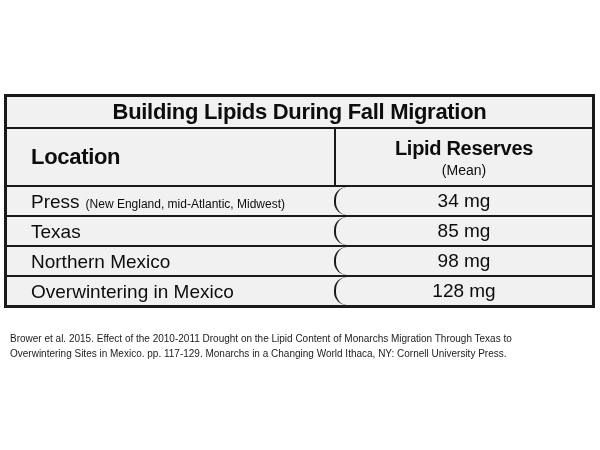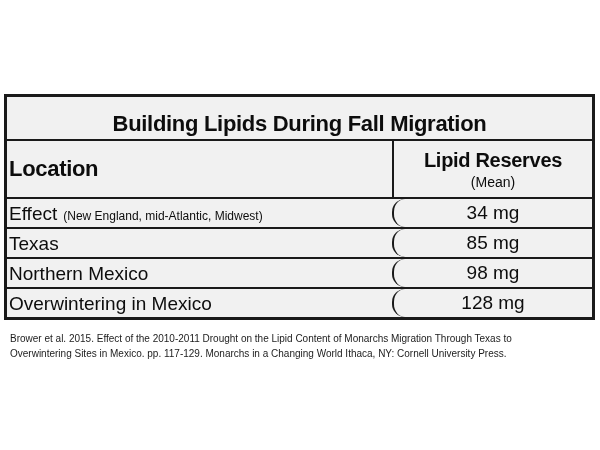--- a/index.html
+++ b/index.html
@@ -23,37 +23,37 @@
     border: 3px solid #1a1a1a;
     background: #f1f1f1;
     color: #0d0d0d;
   }
   .trow {
     display: flex;
     align-items: stretch;
     box-sizing: border-box;
   }
   .trow + .trow { border-top: 2px solid #1a1a1a; }
-  .title-row { height: 30px; margin-top: 12px; }
+  .title-row { height: 30px; }
   .title-cell {
     flex: 1;
     display: flex;
     align-items: center;
     justify-content: center;
     font-size: 22px;
     font-weight: bold;
     letter-spacing: -0.3px;
   }
   .header-row { height: 58px; }
   .loc-col {
-    width: 385px;
+    width: 327px;
     box-sizing: border-box;
     display: flex;
     align-items: center;
-    padding-left: 2px;
+    padding-left: 24px;
   }
   .val-col {
     flex: 1;
     border-left: 2px solid #1a1a1a;
     box-sizing: border-box;
     display: flex;
     flex-direction: column;
     align-items: center;
     justify-content: center;
   }
@@ -115,21 +115,21 @@
     <div class="trow header-row">
       <div class="loc-col header-loc">Location</div>
       <div class="val-col">
         <div class="hv-main">Lipid Reserves</div>
         <div class="hv-sub">(Mean)</div>
       </div>
     </div>
 
     <div class="trow data-row">
       <div class="loc-col">
-        <span>Effect</span>
+        <span>Press</span>
         <span class="note">(New England, mid-Atlantic, Midwest)</span>
       </div>
       <div class="val-col">34 mg</div>
     </div>
 
     <div class="trow data-row">
       <div class="loc-col">
         <span>Texas</span>
       </div>
       <div class="val-col">85 mg</div>

